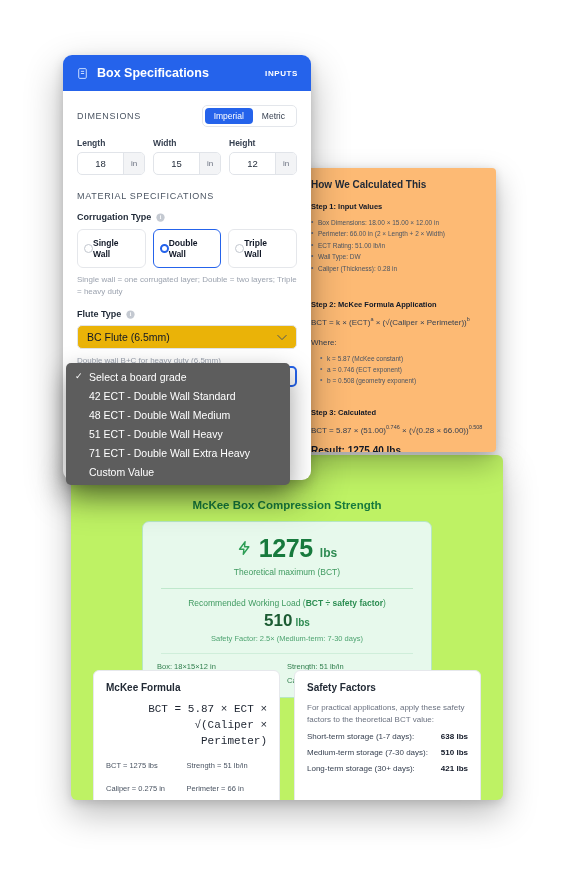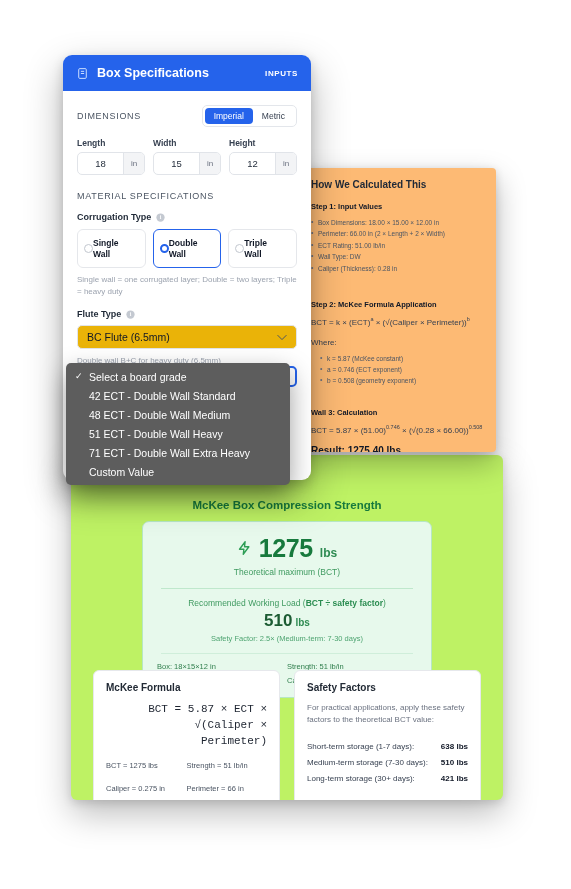--- a/index.html
+++ b/index.html
@@ -66,21 +66,21 @@
     flex:1; border:1px solid #e6e8ec; border-radius:6px;
     padding:11px 12px 13px; background:#fff;
   }
   .bcard h4 { font-size:10px; color:#222a35; margin-bottom:9px; font-weight:bold;}
   .formula {
     font-family:"Liberation Mono", monospace;
     font-size:11px; color:#1d2430; text-align:right;
     line-height:1.45; margin: 2px 0 11px;
   }
   .fgrid { display:grid; grid-template-columns:1fr 1fr; row-gap:14px; font-size:7.5px; color:#4b5563;}
-  .sf-desc { font-size:8px; color:#6b7280; line-height:1.5; margin-bottom:16px;}
+  .sf-desc { font-size:8px; color:#6b7280; line-height:1.5; margin-bottom:6px;}
   .sf-row { display:flex; justify-content:space-between; font-size:8px; color:#374151; margin-bottom:7px;}
   .sf-row b { color:#111827; font-size:8px;}
 
   
   .calc-card {
     position:absolute;
     left:298px; top:136px;
     width:198px; height:284px;
     background:#fdba74;
     border-radius:4px;
@@ -302,21 +302,21 @@
     <div class="eq"><span>BCT = k × (ECT)</span><sup>a</sup><span> × (√(Caliper × Perimeter))</span><sup>b</sup></div>
     <div class="where">Where:</div>
     <ul>
       <li class="ind">k = 5.87 (McKee constant)</li>
       <li class="ind">a = 0.746 (ECT exponent)</li>
       <li class="ind">b = 0.508 (geometry exponent)</li>
     </ul>
 
     <div class="gap10"></div>
 
-    <div class="step-h">Wall 3: Calculation</div>
+    <div class="step-h">Step 3: Calculated</div>
     <div class="eq"><span>BCT = 5.87 × (51.00)</span><sup>0.746</sup><span> × (√(0.28 × 66.00))</span><sup>0.508</sup></div>
     <div class="result-line">Result: 1275.40 lbs</div>
 
     <div class="gap14"></div>
 
     <div class="step-h">Step 4: Safety Factor Application</div>
     <ul>
       <li>BCT (Box Compression Test): 1275.40 lbs</li>
       <li>Safety Factor: 2.5:1</li>
 

